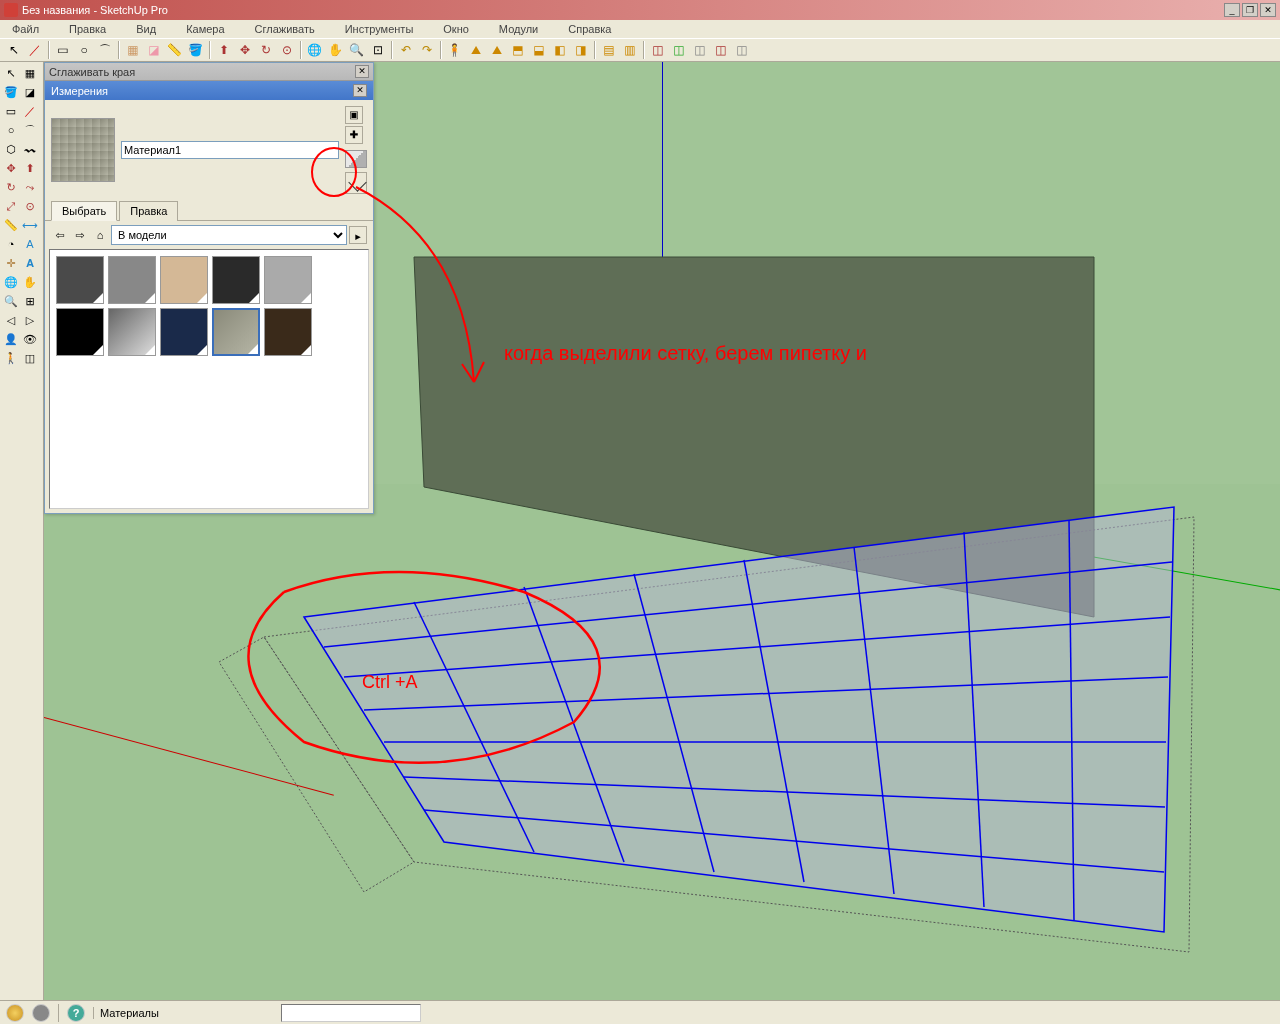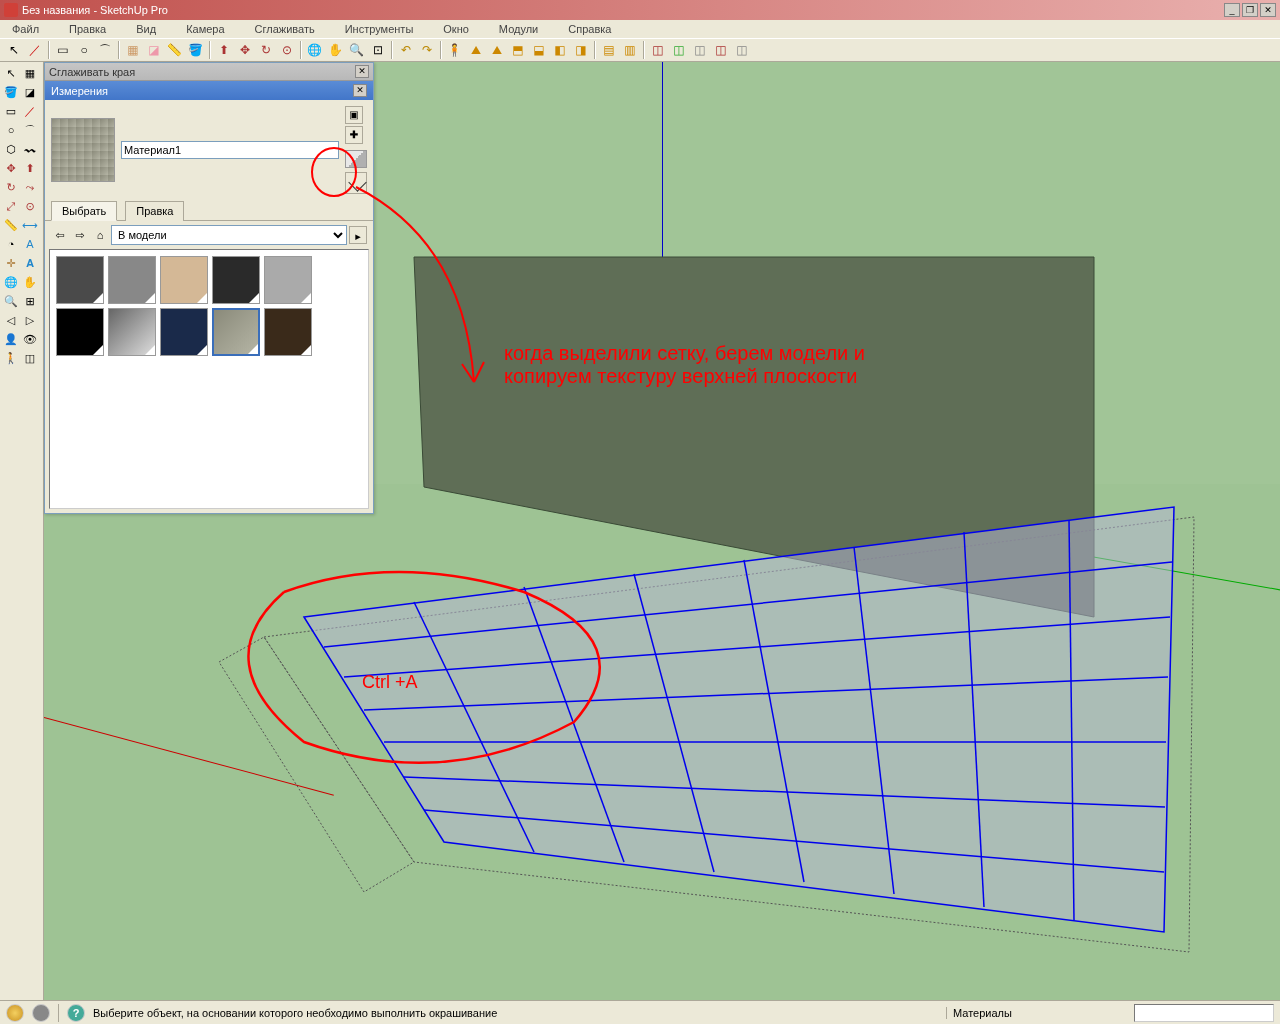--- a/index.html
+++ b/index.html
@@ -34,21 +34,21 @@
 .mat-preview { width: 64px; height: 64px; border: 1px solid #999; background: linear-gradient(135deg, #8a8a7a, #b5b5a5); background-size: 8px 8px; }
 .mat-name-col { flex: 1; }
 .mat-name-input { width: 100%; border: 1px solid #7b9ebd; padding: 2px; font-size: 11px; background: #fff; }
 .mat-side-btns { display: flex; flex-direction: column; gap: 2px; }
 .side-btn { width: 18px; height: 18px; border: 1px solid #aca899; background: #ece9d8; cursor: pointer; font-size: 10px; text-align: center; line-height: 16px; }
 .default-color-btn { width: 22px; height: 18px; border: 1px solid #999; background: linear-gradient(135deg, #e8e8e8 50%, #b0b0b0 50%); margin-top: 4px; }
 .eyedropper-btn { width: 22px; height: 22px; border: 1px solid #aca899; background: #ece9d8; cursor: pointer; margin-top: 2px; position: relative; }
 .eyedropper-btn::after { content: ""; position: absolute; width: 12px; height: 12px; border-left: 1px solid #333; border-bottom: 1px solid #333; transform: rotate(-45deg); top: 3px; left: 5px; }
 
 .mat-tabs { display: flex; padding: 0 6px; border-bottom: 1px solid #aca899; }
-.mat-tab { padding: 3px 10px; border: 1px solid #aca899; border-bottom: none; background: #ece9d8; font-size: 11px; cursor: pointer; margin-right: 8px; position: relative; top: 1px; }
+.mat-tab { padding: 3px 10px; border: 1px solid #aca899; border-bottom: none; background: #ece9d8; font-size: 11px; cursor: pointer; margin-right: 2px; position: relative; top: 1px; }
 .mat-tab.active { background: #f5f3e9; border-bottom: 1px solid #f5f3e9; }
 
 .mat-nav { display: flex; align-items: center; padding: 4px 6px; gap: 2px; }
 .nav-btn { width: 18px; height: 18px; cursor: pointer; font-size: 11px; text-align: center; line-height: 18px; }
 .mat-dropdown { flex: 1; border: 1px solid #7b9ebd; padding: 2px; font-size: 11px; background: #fff; height: 20px; }
 
 .swatches { padding: 6px; display: flex; flex-wrap: wrap; gap: 4px; background: #fff; margin: 0 4px 4px 4px; border: 1px inset #ccc; min-height: 260px; align-content: flex-start; }
 .swatch { width: 48px; height: 48px; border: 1px solid #999; position: relative; cursor: pointer; }
 .swatch.selected { border: 2px solid #3a6eba; }
 .swatch::after { content: ""; position: absolute; right: 0; bottom: 0; border: 5px solid transparent; border-right-color: #fff; border-bottom-color: #fff; }
@@ -204,22 +204,21 @@
 
     <svg class="arrow-svg" style="left:0;top:0;width:100%;height:100%" viewBox="0 0 1236 938">
       <ellipse cx="290" cy="110" rx="22" ry="24" fill="none" stroke="#f00" stroke-width="2"></ellipse>
       <path d="M 312 125 Q 420 180 430 320" fill="none" stroke="#f00" stroke-width="2"></path>
       <path d="M 430 320 l -12 -18 M 430 320 l 10 -20" fill="none" stroke="#f00" stroke-width="2"></path>
 
       <path d="M 240 530 Q 160 600 260 680 Q 400 730 530 660 Q 600 580 480 530 Q 350 490 240 530" fill="none" stroke="#f00" stroke-width="2.5"></path>
     </svg>
 
     <div class="annotation" style="left:460px;top:280px">
-      <div>когда выделили сетку, берем модели и</div>
-      <div>копируем текстуру верхней плоскости</div>
+      <div>когда выделили сетку, берем пипетку и</div>
     </div>
     <div class="annotation" style="left:318px;top:610px;font-size:18px">Ctrl +A</div>
   </div>
 </div>
 
 <div class="materials-panel">
   <div class="panel-title">
     <span>Сглаживать края</span>
     <span class="spacer"></span>
     <span class="panel-close">✕</span>
@@ -266,16 +265,15 @@
     <div class="swatch selected" style="background:linear-gradient(135deg,#8a8a7a,#b5b5a5)"></div>
     <div class="swatch" style="background:#3a2a1a"></div>
   </div>
 </div>
 
 <div class="statusbar">
   <span class="status-icon" style="background:radial-gradient(#f4d060,#c89020)"></span>
   <span class="status-icon" style="background:#888"></span>
   <span style="border-left:1px solid #aca899;height:18px"></span>
   <span class="status-icon" style="background:#4a9;color:#fff;text-align:center;line-height:16px;font-weight:bold">?</span>
-  <span class="status-text">Выберите объект, на основании которого необходимо выполнить окрашивание</span>
   <span class="status-measure">Материалы</span>
   <span class="status-box"></span>
 </div>
 
 </body></html>

